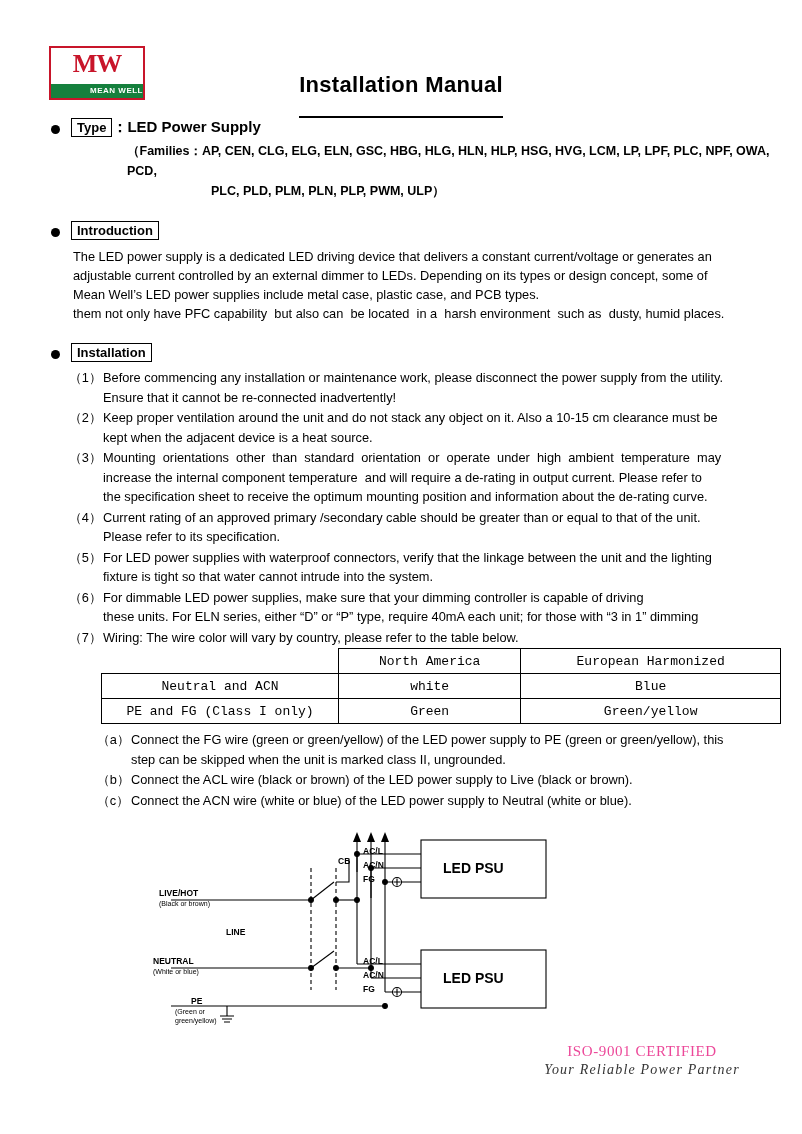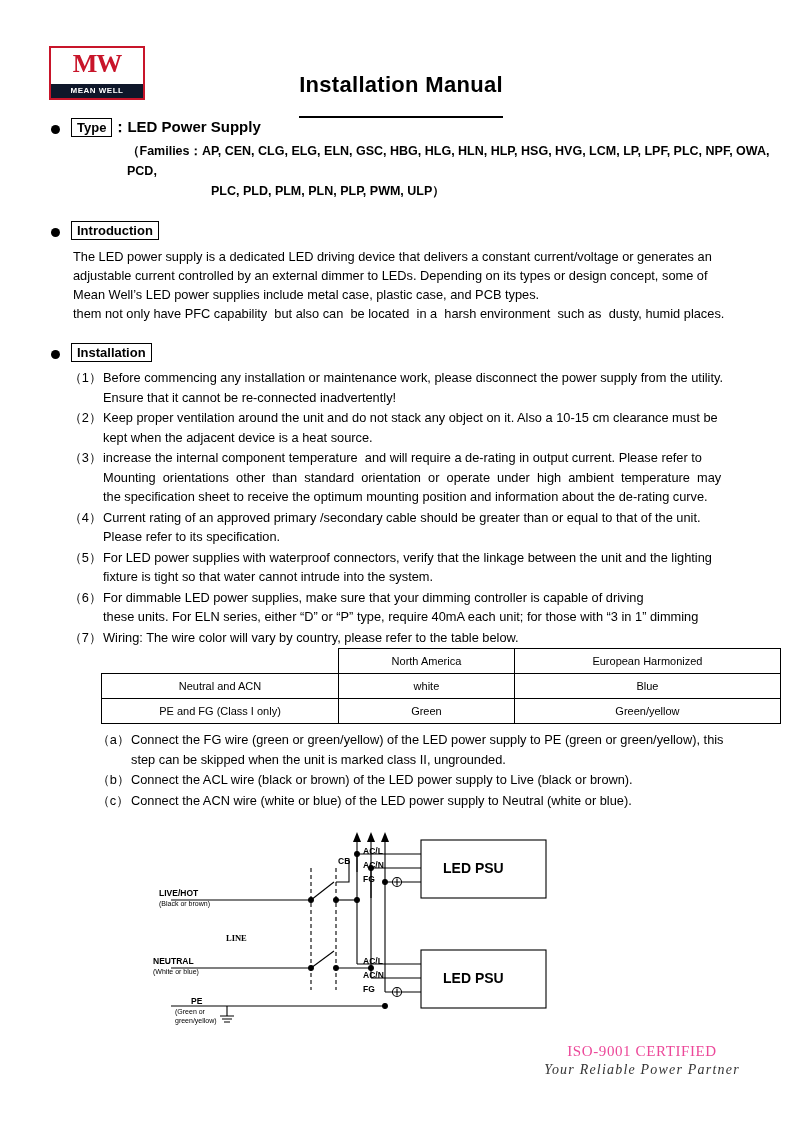--- a/index.html
+++ b/index.html
@@ -41,27 +41,27 @@
   .logo-mark {
     color: #c8152a;
     font-weight: bold;
     font-size: 26px;
     line-height: 30px;
     letter-spacing: -1px;
     font-family: "Liberation Serif", serif;
     margin-top: 1px;
   }
   .logo-name {
-    background: #0f172a;
+    background: #15803d;
     color: #ffffff;
     font-size: 8px;
     font-weight: bold;
     letter-spacing: 0.5px;
     width: 100%;
-    text-align: center;
+    text-align: right;
     padding: 2px 0 3px 0;
     margin-top: auto;
   }
   .doc-title {
     position: absolute;
     left: 0;
     right: 0;
     top: 72px;
     text-align: center;
     font-size: 22px;
@@ -152,21 +152,22 @@
   }
   .item-body { flex: 1 1 auto; }
   .item-body div { white-space: pre-wrap; }
   .justify { text-align: justify; }
 
   
   .wire-table {
     margin-left: 90px;
     border-collapse: collapse;
     width: 680px;
-    font-size: 11px;
+    font-size: 13px;
+    font-family: Liberation Mono, monospace;
   }
   .wire-table td, .wire-table th {
     border: 1px solid #000;
     text-align: center;
     padding: 3px 4px;
     font-weight: normal;
     height: 18px;
   }
   .wire-table .col0 { width: 228px; }
   .wire-table .blank { border-left: 1px solid #fff; border-top: 1px solid #fff; }
@@ -291,22 +292,22 @@
       <div class="item">
         <div class="item-num">（2）</div>
         <div class="item-body">
           <div>Keep proper ventilation around the unit and do not stack any object on it. Also a 10-15 cm clearance must be</div>
           <div>kept when the adjacent device is a heat source.</div>
         </div>
       </div>
       <div class="item">
         <div class="item-num">（3）</div>
         <div class="item-body justify">
+          <div>Mounting  orientations  other  than  standard  orientation  or  operate  under  high  ambient  temperature  may</div>
           <div>increase the internal component temperature  and will require a de-rating in output current. Please refer to</div>
-          <div>Mounting  orientations  other  than  standard  orientation  or  operate  under  high  ambient  temperature  may</div>
           <div>the specification sheet to receive the optimum mounting position and information about the de-rating curve.</div>
         </div>
       </div>
       <div class="item">
         <div class="item-num">（4）</div>
         <div class="item-body">
           <div>Current rating of an approved primary /secondary cable should be greater than or equal to that of the unit.</div>
           <div>Please refer to its specification.</div>
         </div>
       </div>
@@ -442,21 +443,21 @@
       <div class="dlabel" style="left:232px; top:54px;">FG</div>
       <div class="dlabel" style="left:232px; top:136px;">AC/L</div>
       <div class="dlabel" style="left:232px; top:150px;">AC/N</div>
       <div class="dlabel" style="left:232px; top:164px;">FG</div>
 
       <div class="psu-box-label" style="left:312px; top:40px;">LED PSU</div>
       <div class="psu-box-label" style="left:312px; top:150px;">LED PSU</div>
 
       <div class="dlabel" style="left:28px; top:68px;">LIVE/HOT</div>
       <div class="dlabel small" style="left:28px; top:79px;">(Black or brown)</div>
-      <div class="dlabel" style="left:95px; top:113px;font-family:Liberation Serif, serif;">LINE</div>
+      <div class="dlabel" style="left:95px; top:107px;">LINE</div>
       <div class="dlabel" style="left:22px; top:136px;">NEUTRAL</div>
       <div class="dlabel small" style="left:22px; top:147px;">(White or blue)</div>
       <div class="dlabel" style="left:60px; top:176px;">PE</div>
       <div class="dlabel small" style="left:44px; top:187px;">(Green or</div>
       <div class="dlabel small" style="left:44px; top:196px;">green/yellow)</div>
     </div>
 
   </div>
 
   <div class="footer">

